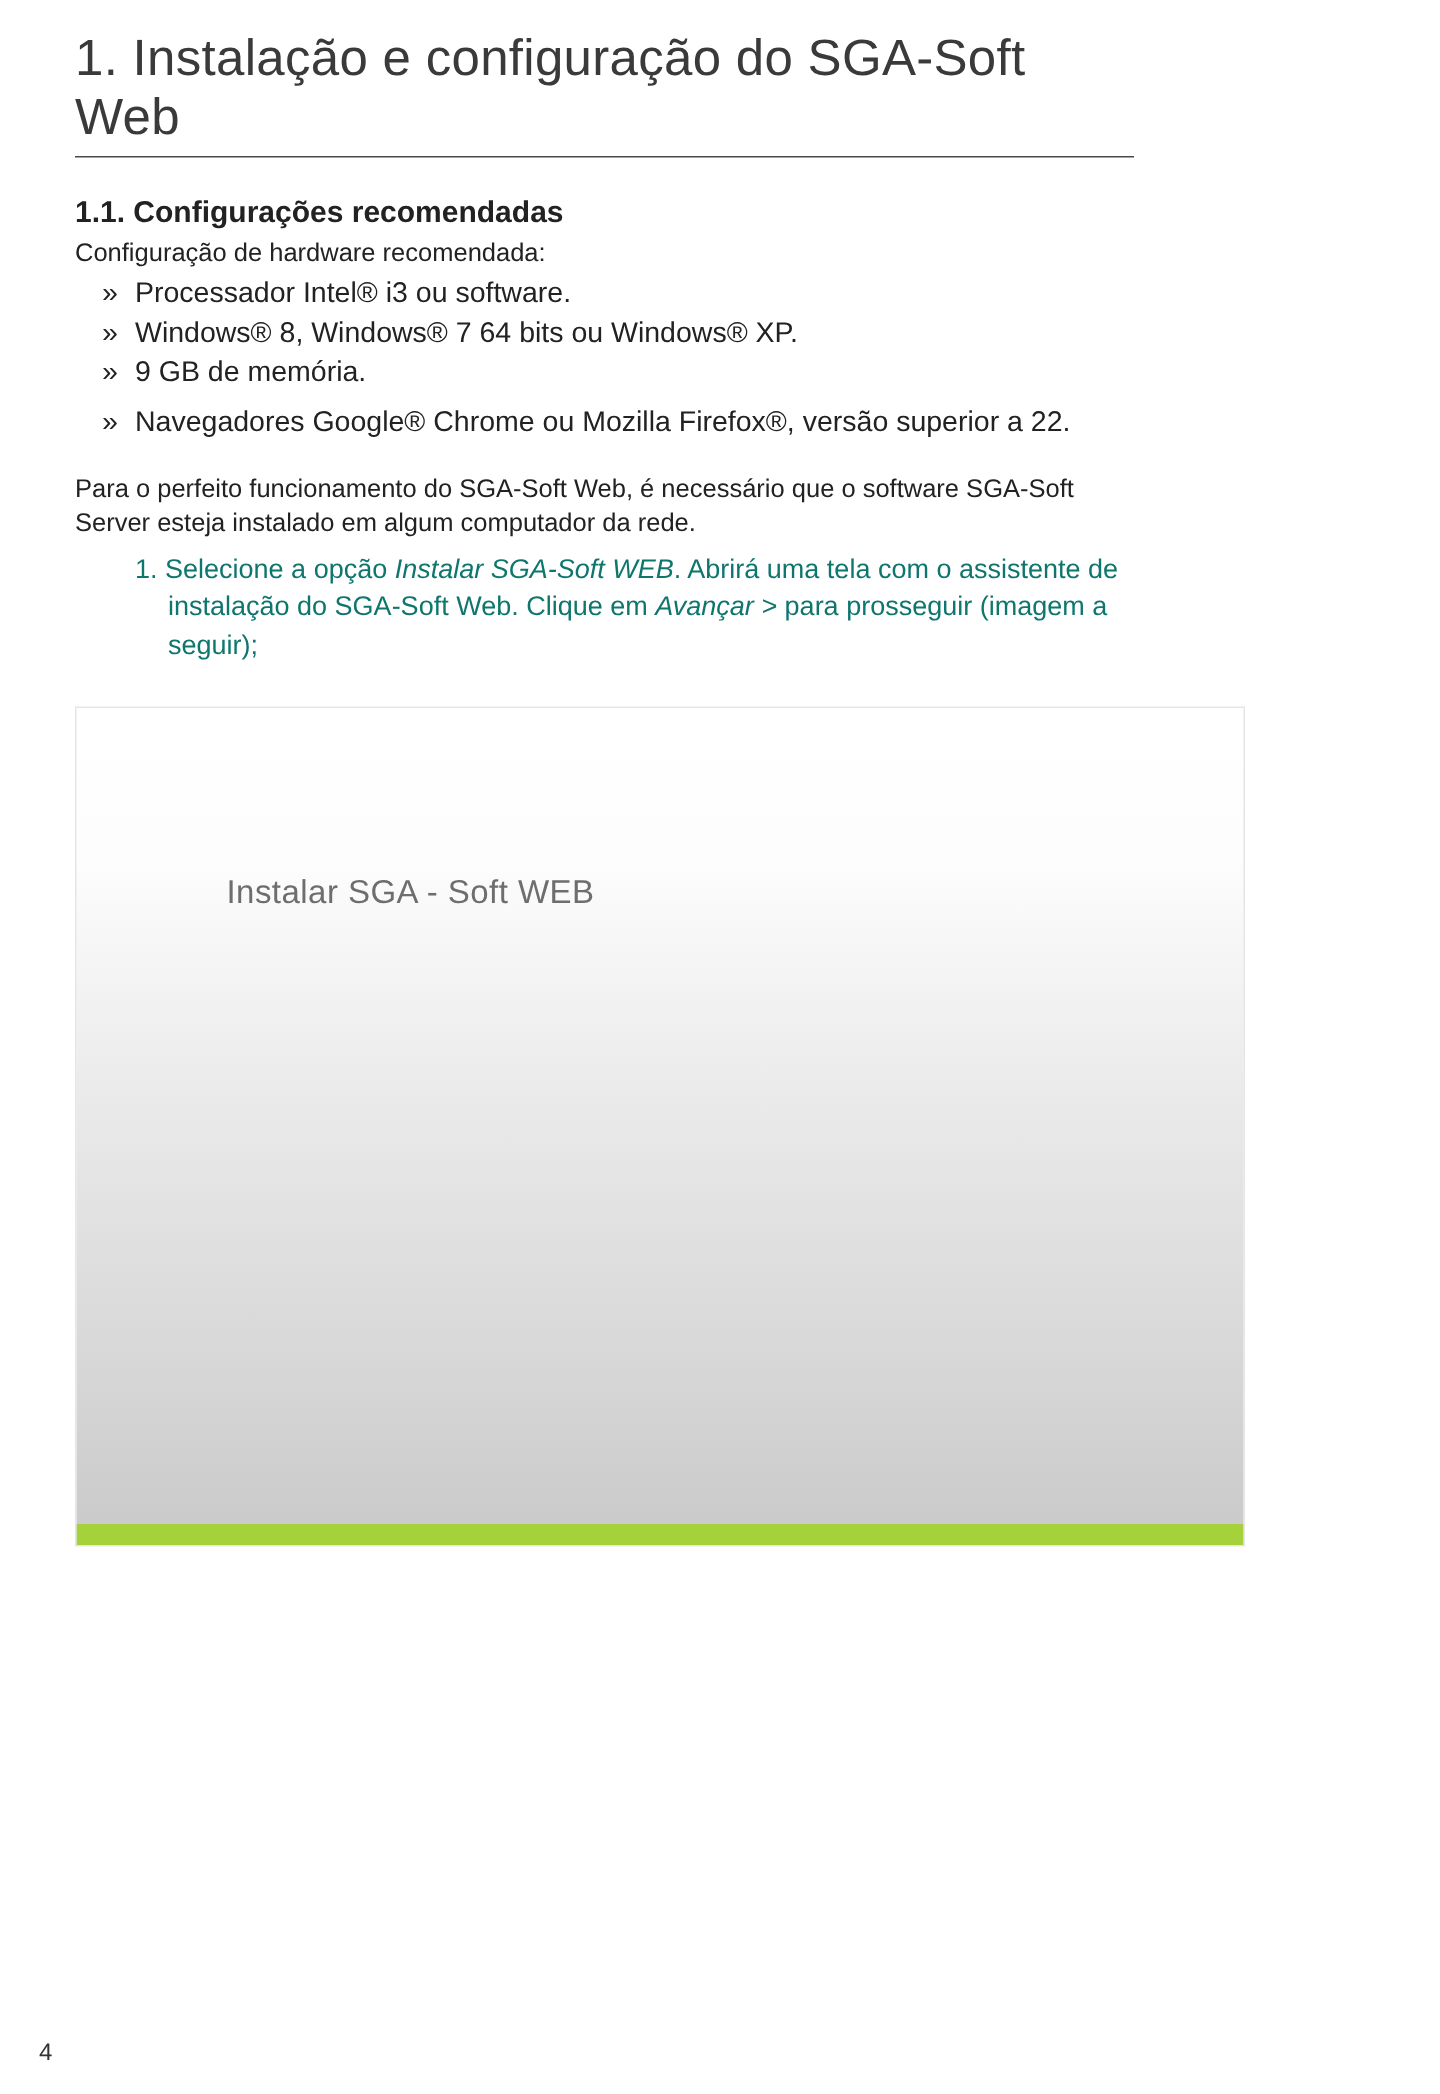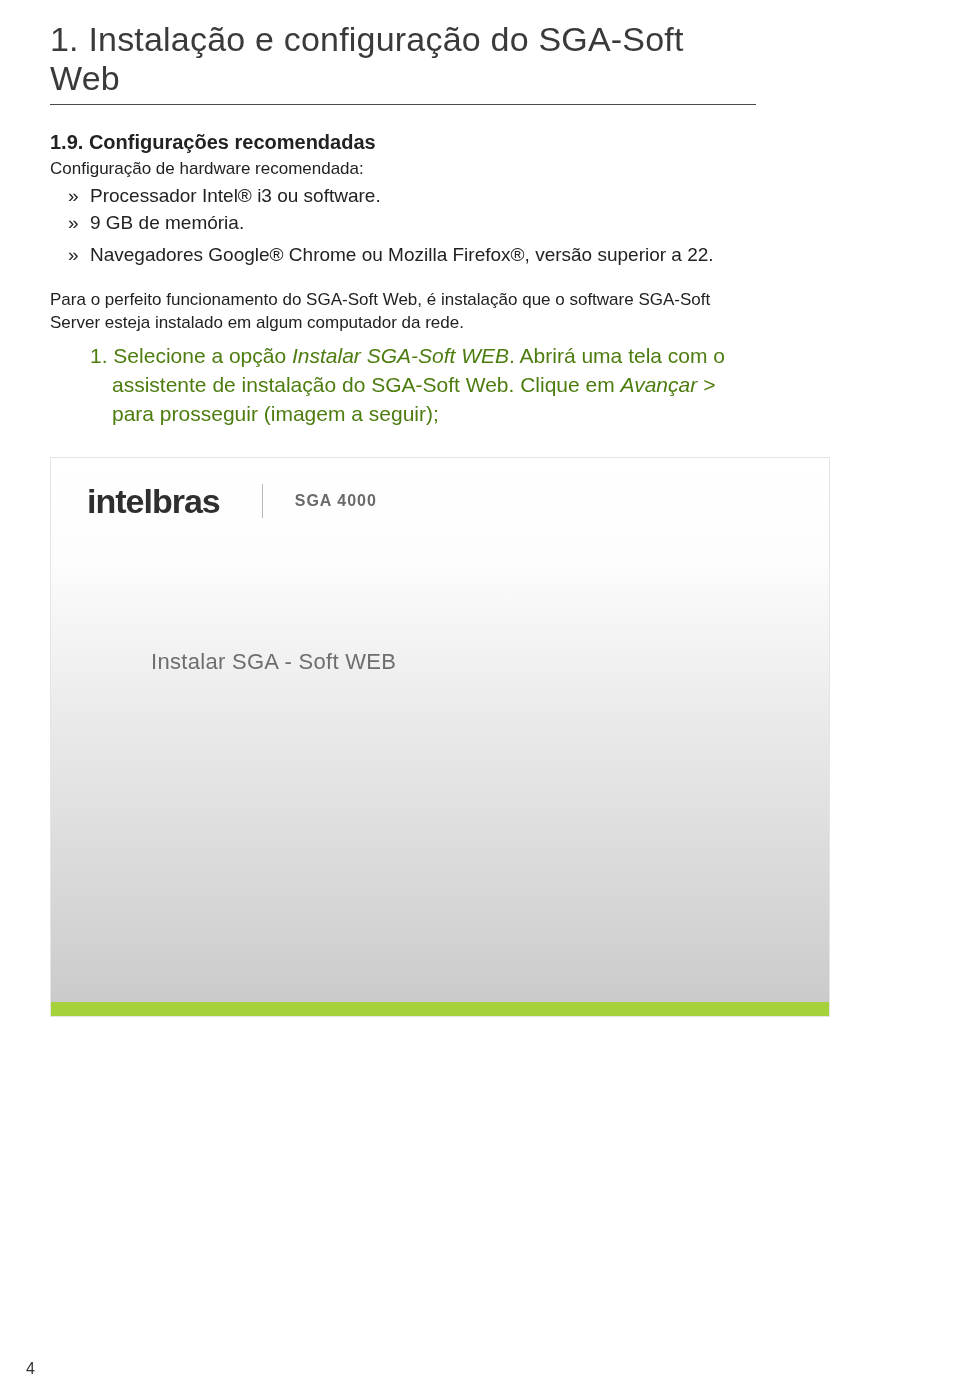--- a/index.html
+++ b/index.html
@@ -53,23 +53,23 @@
     position: absolute;
     left: 18px;
     top: 0;
   }
   .section-gap { height: 14px; }
   .numlist {
     margin-top: 6px;
     padding-left: 40px;
   }
   .numitem {
-    font-size: 21px;
+    font-size: 18px;
     line-height: 1.4;
-    color: #4d7c0f;
+    color: #0f766e;
     text-indent: -22px;
     padding-left: 22px;
   }
   .italic { font-style: italic; }
 
   
   .installer-wrap {
     margin: 28px auto 0 auto;
     width: 780px;
   }
@@ -138,51 +138,45 @@
   }
 </style>
 </head>
 <body>
 
 <div class="page">
 
   <h1 class="h1">1. Instalação e configuração do SGA-Soft Web</h1>
 
   <div>
-    <div class="h2">1.9. Configurações recomendadas</div>
+    <div class="h2">1.1. Configurações recomendadas</div>
     <div class="para">Configuração de hardware recomendada:</div>
     <div class="bullets">
       <div class="bullet">Processador Intel® i3 ou software.</div>
+      <div class="bullet">Windows® 8, Windows® 7 64 bits ou Windows® XP.</div>
       <div class="bullet">9 GB de memória.</div>
     </div>
     <div class="bullets">
       <div class="bullet">Navegadores Google® Chrome ou Mozilla Firefox®, versão superior a 22.</div>
     </div>
   </div>
 
   <div class="section-gap"></div>
 
   <div>
-    <div class="para">Para o perfeito funcionamento do SGA-Soft Web, é instalação que o software SGA-Soft Server esteja instalado em algum computador da rede.</div>
+    <div class="para">Para o perfeito funcionamento do SGA-Soft Web, é necessário que o software SGA-Soft Server esteja instalado em algum computador da rede.</div>
     <div class="numlist">
       <div class="numitem">
         <span>1. </span><span>Selecione a opção </span><span class="italic">Instalar SGA-Soft WEB</span><span>. Abrirá uma tela com o assistente de instalação do SGA-Soft Web. Clique em </span><span class="italic">Avançar &gt;</span><span> para prosseguir (imagem a seguir);</span>
       </div>
     </div>
   </div>
 
   <div class="installer-wrap">
     <div class="installer">
-      <div class="installer-header">
-        <div class="brand">
-          <span class="brand-word">intelbras</span>
-        </div>
-        <div class="brand-sep"></div>
-        <span class="brand-sub">SGA 4000</span>
-      </div>
       <div class="installer-menu">
         <div class="menu-item">Instalar SGA - Soft WEB</div>
       </div>
       <div class="installer-footer"></div>
     </div>
   </div>
 
   <div class="page-number">4</div>
 </div>
 

